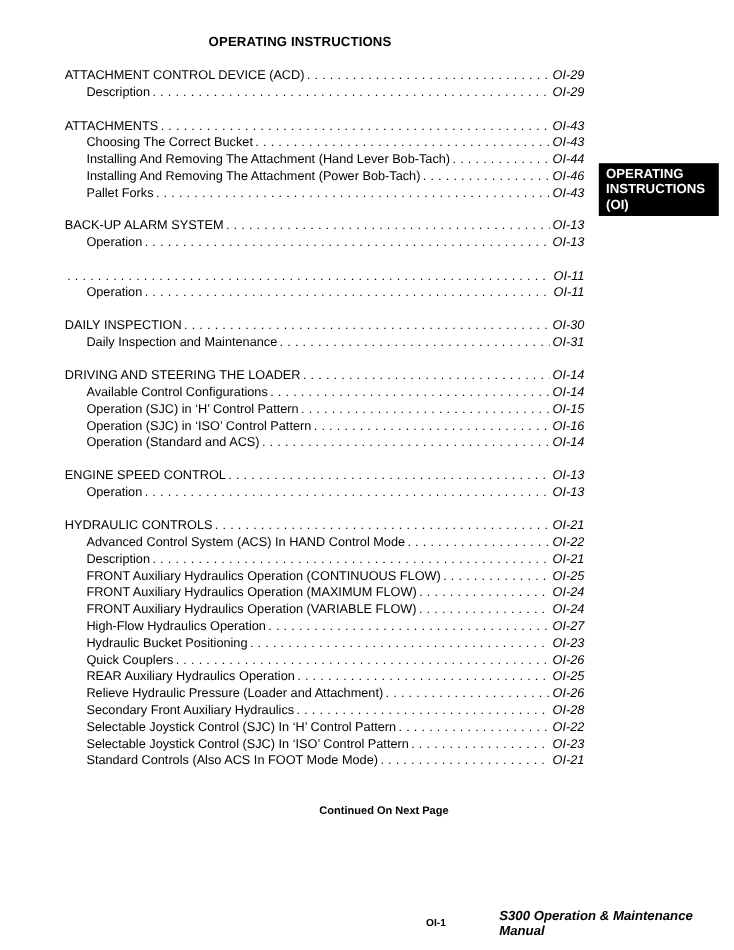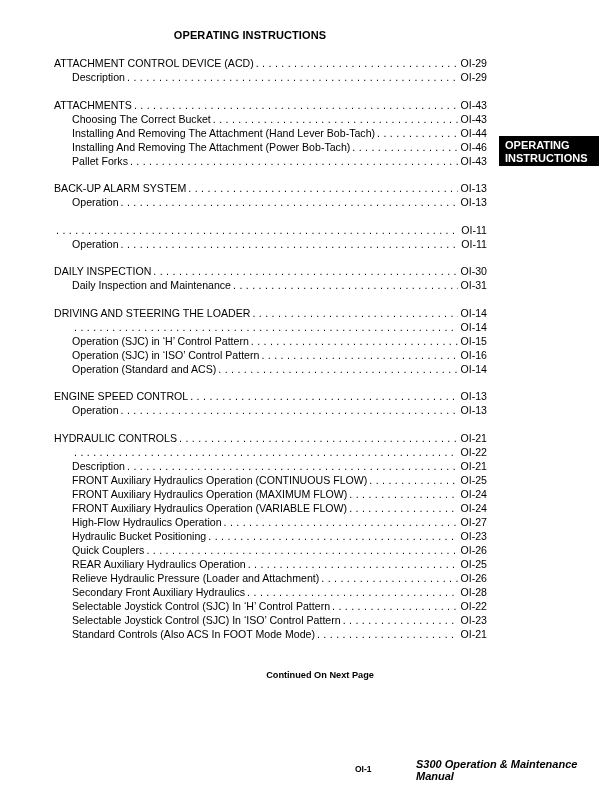--- a/index.html
+++ b/index.html
@@ -58,27 +58,28 @@
       white-space: nowrap;
     }
     .toc-dots::before {
       content: ". . . . . . . . . . . . . . . . . . . . . . . . . . . . . . . . . . . . . . . . . . . . . . . . . . . . . . . . . . . . . . . . . . . . . . . . . . . . . . . . . . . . . . . . . . . . . . .";
       letter-spacing: 0;
       word-spacing: 0.5px;
     }
     .toc-page {
       flex: 0 0 auto;
       text-align: right;
+      font-style: italic;
     }
     .side-tab {
       position: absolute;
       left: 499px;
       top: 136px;
       width: 100px;
-      height: 30px;
+      height: 44px;
       background: #000000;
       color: #ffffff;
       font-weight: bold;
       font-size: 11px;
       line-height: 13px;
       padding: 3px 0 0 6px;
       box-sizing: border-box;
     }
     .continued {
       position: absolute;
@@ -198,20 +199,21 @@
     </div>
   </div>
 
   <div class="toc-section">
     <div class="toc-row">
       <span class="toc-label">DRIVING AND STEERING THE LOADER</span>
       <span class="toc-dots"></span>
       <span class="toc-page">OI-14</span>
     </div>
     <div class="toc-row sub">
+      <span class="toc-label">Available Control Configurations</span>
       <span class="toc-dots"></span>
       <span class="toc-page">OI-14</span>
     </div>
     <div class="toc-row sub">
       <span class="toc-label">Operation (SJC) in ‘H’ Control Pattern</span>
       <span class="toc-dots"></span>
       <span class="toc-page">OI-15</span>
     </div>
     <div class="toc-row sub">
       <span class="toc-label">Operation (SJC) in ‘ISO’ Control Pattern</span>
@@ -238,20 +240,21 @@
     </div>
   </div>
 
   <div class="toc-section">
     <div class="toc-row">
       <span class="toc-label">HYDRAULIC CONTROLS</span>
       <span class="toc-dots"></span>
       <span class="toc-page">OI-21</span>
     </div>
     <div class="toc-row sub">
+      <span class="toc-label">Advanced Control System (ACS) In HAND Control Mode</span>
       <span class="toc-dots"></span>
       <span class="toc-page">OI-22</span>
     </div>
     <div class="toc-row sub">
       <span class="toc-label">Description</span>
       <span class="toc-dots"></span>
       <span class="toc-page">OI-21</span>
     </div>
     <div class="toc-row sub">
       <span class="toc-label">FRONT Auxiliary Hydraulics Operation (CONTINUOUS FLOW)</span>

